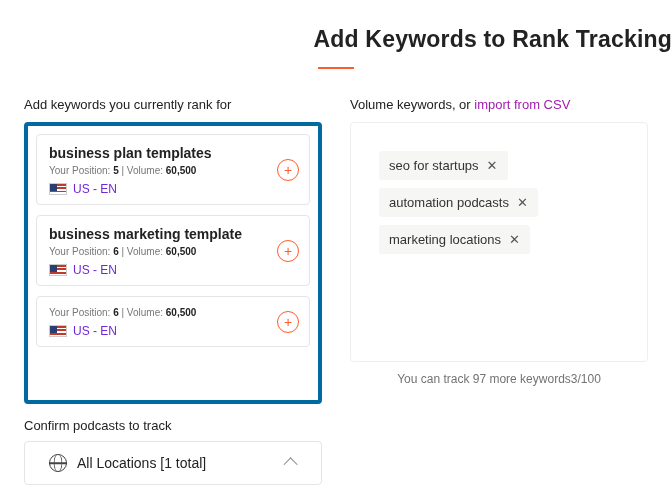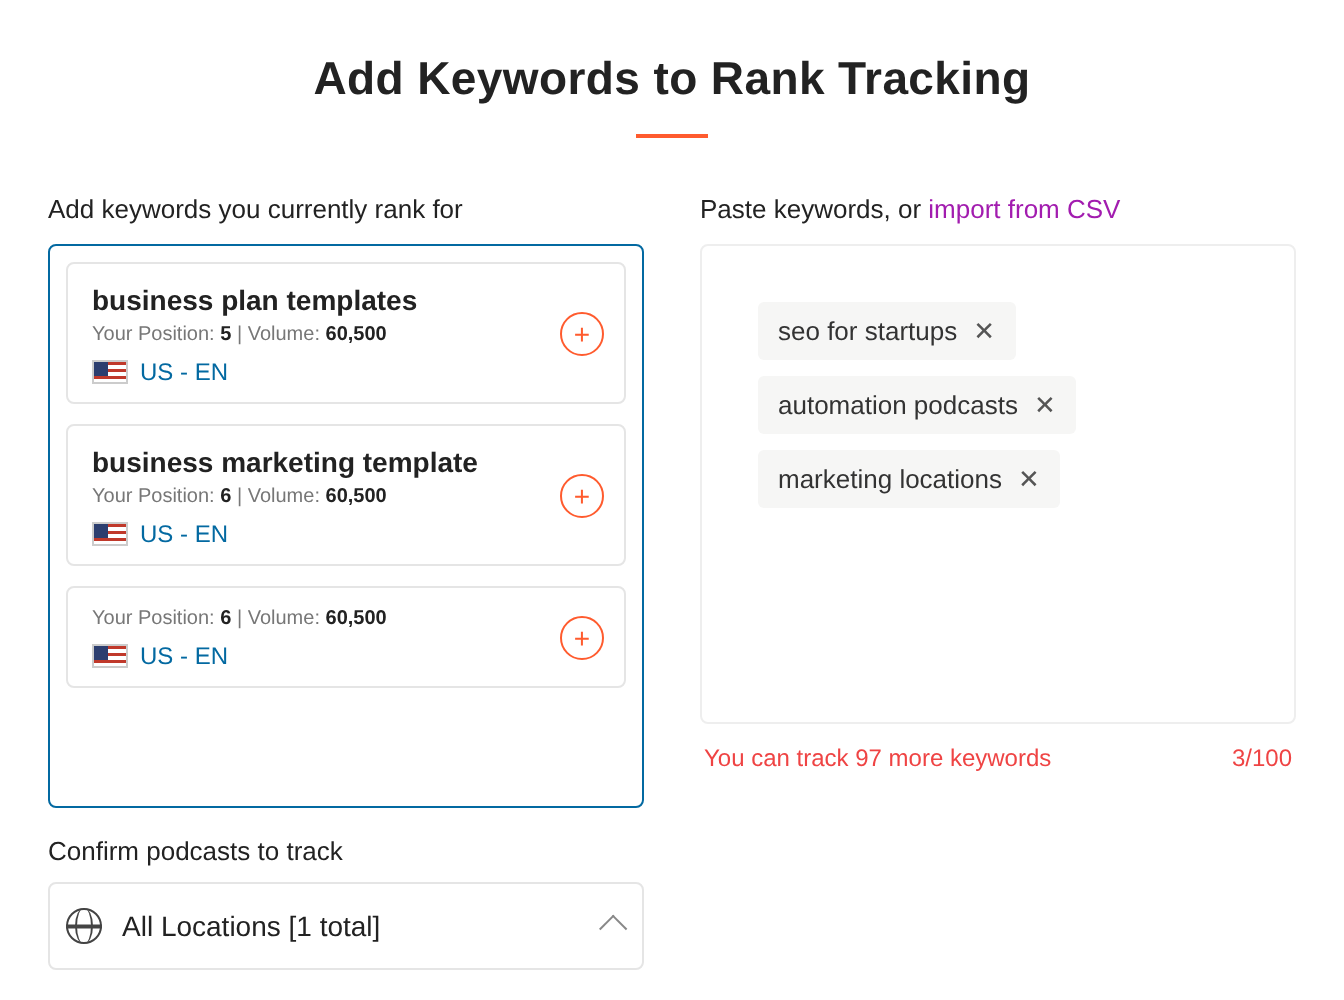--- a/index.html
+++ b/index.html
@@ -5,21 +5,21 @@
   * { box-sizing: border-box; margin: 0; padding: 0; }
   body {
     font-family: -apple-system, BlinkMacSystemFont, "Segoe UI", Arial, sans-serif;
     background: #fff;
     width: 672px;
     height: 500px;
     overflow: hidden;
     color: #222;
   }
   .page-title {
-    text-align: center;
+    text-align: right;
     font-size: 23px;
     font-weight: 600;
     margin-top: 26px;
     letter-spacing: 0.2px;
   }
   .title-underline {
     width: 36px;
     height: 2px;
     background: #ff5b2e;
     margin: 14px auto 24px auto;
@@ -35,37 +35,37 @@
     min-width: 0;
   }
   .section-label {
     font-size: 13px;
     font-weight: 500;
     margin-bottom: 10px;
     color: #222;
   }
   .section-label .link { color: #a21caf; cursor: pointer; }
   .card-list {
-    border: 1px solid #0369a1;
+    border: 4px solid #0369a1;
     border-radius: 4px;
     padding: 8px;
     height: 282px;
     overflow: hidden;
   }
   .kw-card {
     border: 1px solid #e5e5e5;
     border-radius: 4px;
     padding: 10px 12px 8px 12px;
     margin-bottom: 10px;
     position: relative;
   }
   .kw-title { font-size: 14px; font-weight: 600; color: #222; margin-bottom: 4px; }
   .kw-meta { font-size: 10px; color: #777; margin-bottom: 6px; }
   .kw-meta b { color: #222; }
-  .kw-locale { font-size: 12px; color: #0369a1; display: flex; align-items: center; gap: 6px; }
+  .kw-locale { font-size: 12px; color: #6d28d9; display: flex; align-items: center; gap: 6px; }
   .flag {
     width: 18px; height: 12px; display: inline-block;
     background: linear-gradient(#fff 0%, #fff 100%);
     position: relative; border: 0.5px solid #ccc;
   }
   .flag::before {
     content: ""; position: absolute; inset: 0;
     background: repeating-linear-gradient(#c0392b 0 1.7px, #fff 1.7px 3.4px);
   }
   .flag::after {
@@ -77,21 +77,21 @@
     width: 22px; height: 22px; border: 1.5px solid #ff5b2e; border-radius: 50%;
     display: flex; align-items: center; justify-content: center;
     color: #ff5b2e; font-size: 14px; font-weight: 300; cursor: pointer;
     background: #fff;
   }
   .confirm-label {
     font-size: 13px; font-weight: 500; margin: 14px 0 8px 0;
   }
   .loc-select {
     border: 1px solid #e5e5e5; border-radius: 4px;
-    padding: 12px 8px; display: flex; align-items: center; gap: 10px;
+    padding: 12px 24px; display: flex; align-items: center; gap: 10px;
     cursor: pointer; font-size: 14px;
   }
   .globe-icon {
     width: 18px; height: 18px; border: 1.5px solid #444; border-radius: 50%;
     position: relative; flex-shrink: 0;
   }
   .globe-icon::before {
     content:""; position:absolute; left:50%; top:-1px; bottom:-1px; width:7px;
     border:1.5px solid #444; border-radius:50%; transform:translateX(-50%);
     border-top:none; border-bottom:none;
@@ -110,22 +110,22 @@
     padding: 28px; height: 240px;
   }
   .tag {
     display: inline-flex; align-items: center; gap: 8px;
     background: #f6f6f5; border-radius: 3px;
     padding: 7px 10px; font-size: 13px; color: #333;
     margin: 0 6px 8px 0; cursor: default;
   }
   .tag-x { cursor: pointer; color: #555; font-size: 13px; }
   .footer-row {
-    display: flex; justify-content: space-between;
-    font-size: 12px; color: #ef4444; margin-top: 10px; padding: 0 2px;
+    display: flex; justify-content: center;
+    font-size: 12px; color: #737373; margin-top: 10px; padding: 0 2px;
   }
 </style>
 </head>
 <body>
 
 <h1 class="page-title">Add Keywords to Rank Tracking</h1>
 <div class="title-underline"></div>
 
 <div class="columns">
 
@@ -173,21 +173,21 @@
     <div class="confirm-label">Confirm podcasts to track</div>
     <div class="loc-select">
       <span class="globe-icon"></span>
       <span>All Locations [1 total]</span>
       <span class="chevron"></span>
     </div>
   </div>
 
   <div class="col-right">
     <div class="section-label">
-      <span>Paste keywords, or </span><span class="link">import from CSV</span>
+      <span>Volume keywords, or </span><span class="link">import from CSV</span>
     </div>
     <div class="tag-area">
       <span class="tag">
         <span>seo for startups</span>
         <span class="tag-x">✕</span>
       </span>
       <span class="tag">
         <span>automation podcasts</span>
         <span class="tag-x">✕</span>
       </span>

